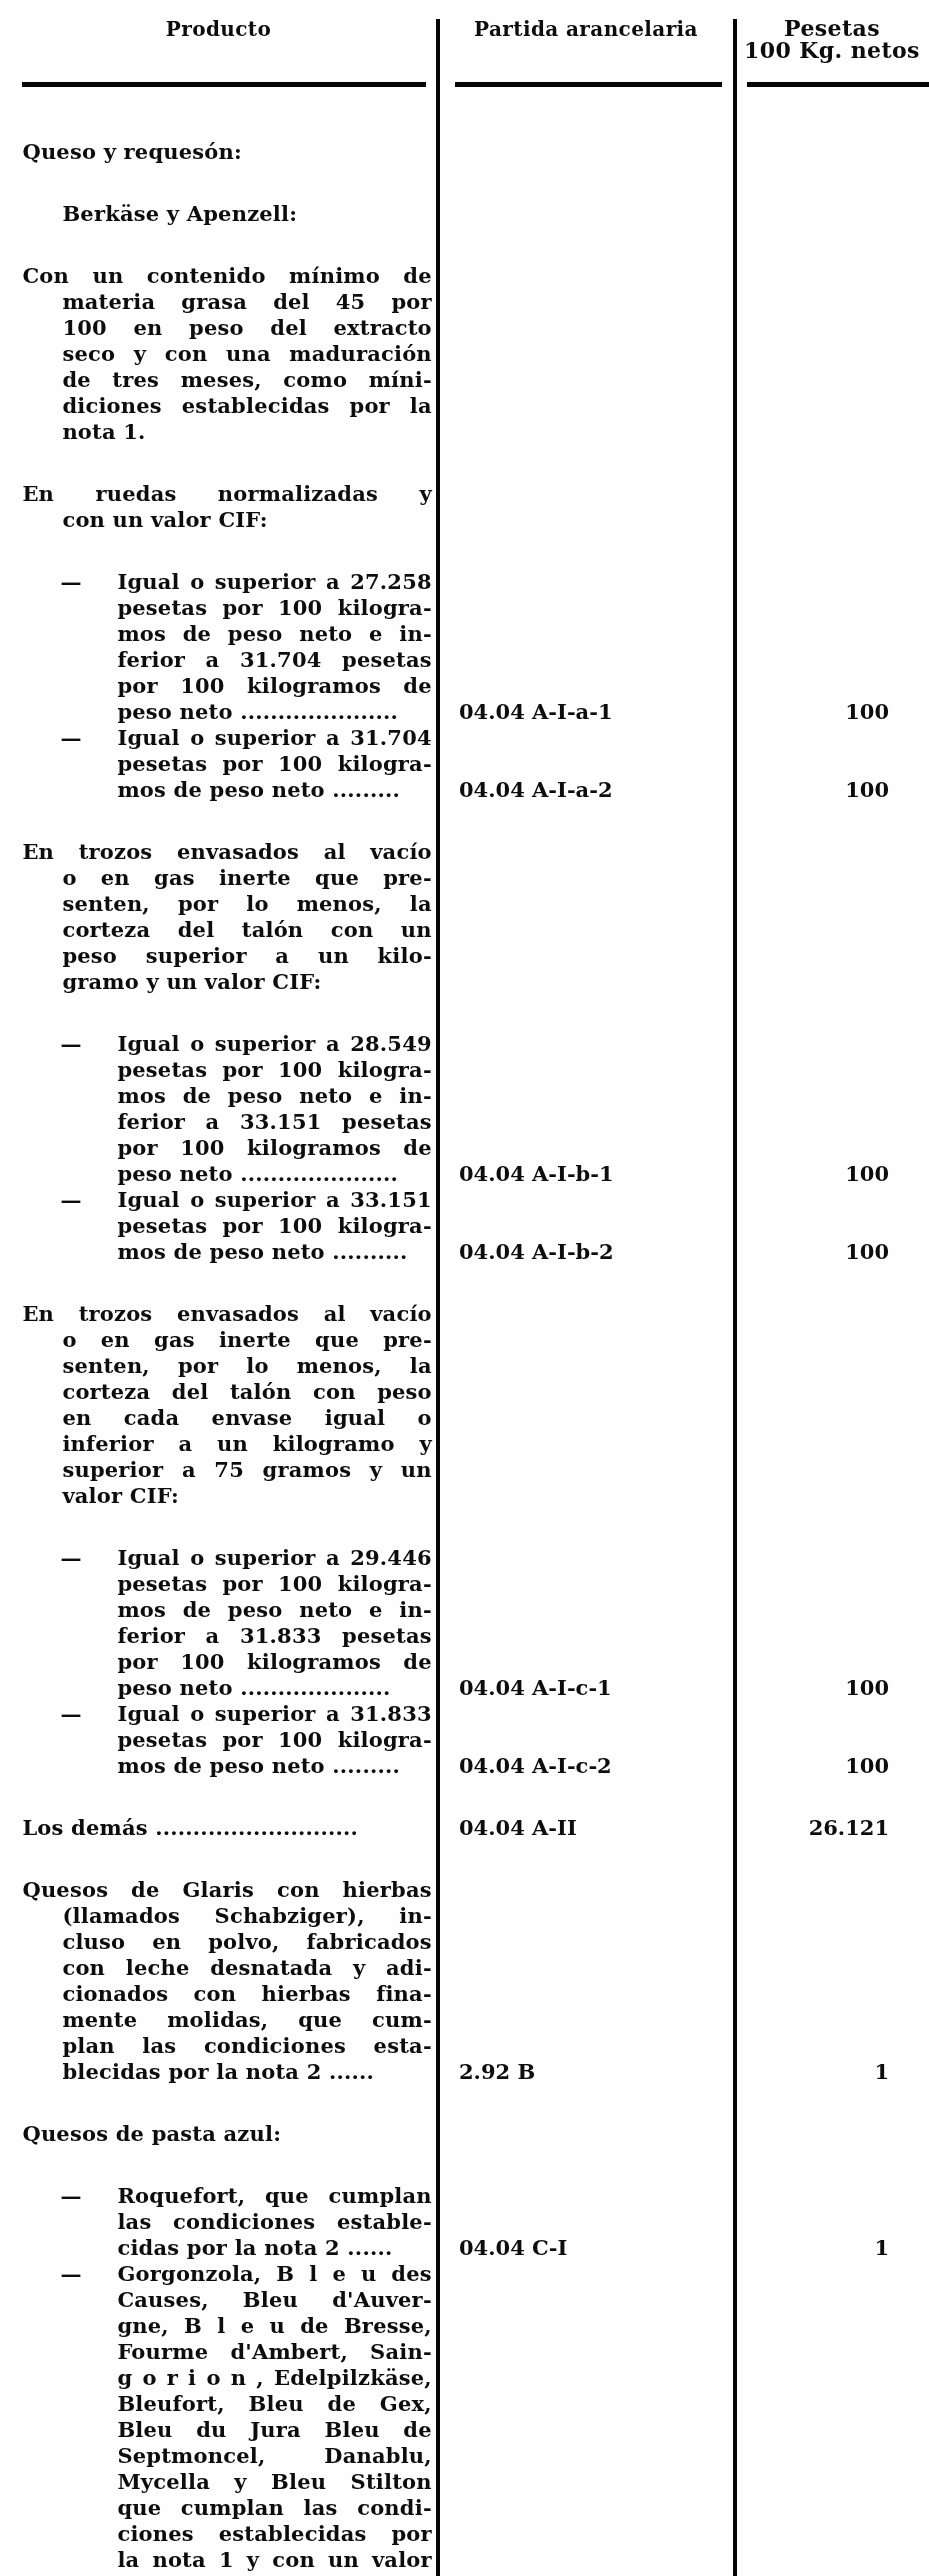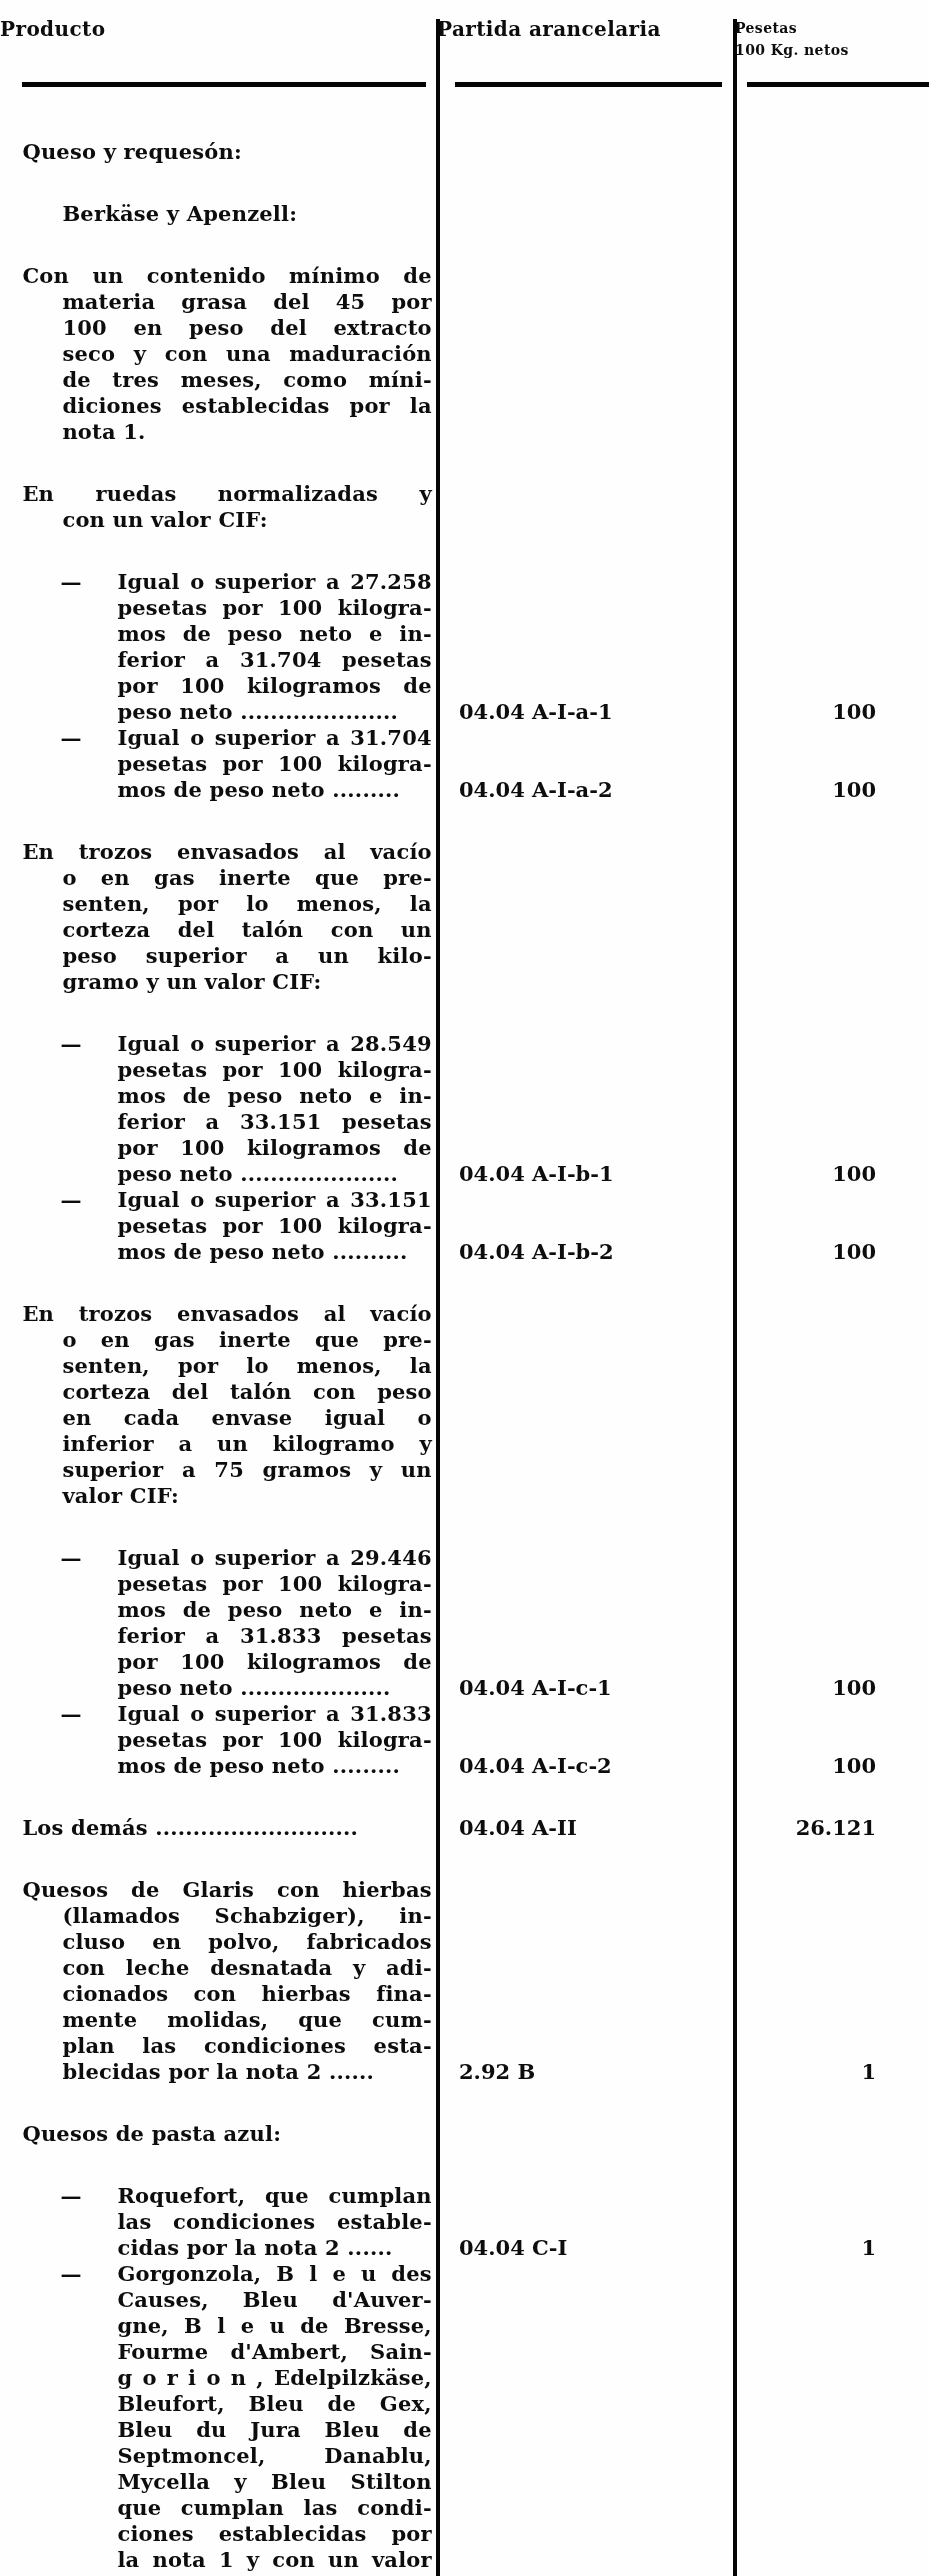--- a/index.html
+++ b/index.html
@@ -13,36 +13,36 @@
     font-weight:700;
     overflow:hidden;
   }
   
   .vrule { position:absolute; top:19px; bottom:0; width:3.5px; background:#050505; }
   .vrule.v1 { left:436px; }
   .vrule.v2 { left:733px; }
 
   
   .thead { display:flex; padding-top:17px; position:relative; }
-  .th { font-size:20px; line-height:24px; text-align:left; letter-spacing:0.4px; }
+  .th { font-size:20px; line-height:24px; text-align:center; letter-spacing:0.4px; }
   .th.c1 { width:437px; }
   .th.c2 { width:298px; }
-  .th.c3 { width:194px; font-size:14px; line-height:22.4px; }
+  .th.c3 { width:194px; font-size:22px; line-height:22.4px; }
   .hrule { position:absolute; height:5.2px; background:#050505; top:82px; }
   .hrule.h1 { left:21.6px;  width:404px; }
   .hrule.h2 { left:455px; width:267px; }
   .hrule.h3 { left:747px; width:182px; }
 
   
   .tbody { padding-top:41px; }
   .row { display:flex; align-items:flex-end; margin-top:36px; }
   .row.tight { margin-top:0; }
   .cell-prod { width:437px; box-sizing:border-box; padding-left:22.4px; padding-right:5.2px; }
   .cell-part { width:298px; box-sizing:border-box; padding-left:22px; font-size:21px; line-height:26px; white-space:nowrap; }
-  .cell-pes  { width:194px; box-sizing:border-box; padding-right:53px; font-size:21px; line-height:26px; text-align:right; }
+  .cell-pes  { width:194px; box-sizing:border-box; padding-right:40px; font-size:21px; line-height:26px; text-align:right; }
 
   .ln { font-size:21px; line-height:26px; text-align:justify; text-align-last:justify; letter-spacing:0.2px; }
   .ln.last { text-align-last:left; }
   .para .ln.cont { margin-left:40px; }
 
   .item { display:flex; }
   .item .dash { flex:0 0 57px; box-sizing:border-box; padding-left:0; font-size:21px; line-height:26px; }
   .item .blines { flex:1 1 auto; }
   .bullet-pad { width:38px; flex:0 0 38px; }
 </style>

